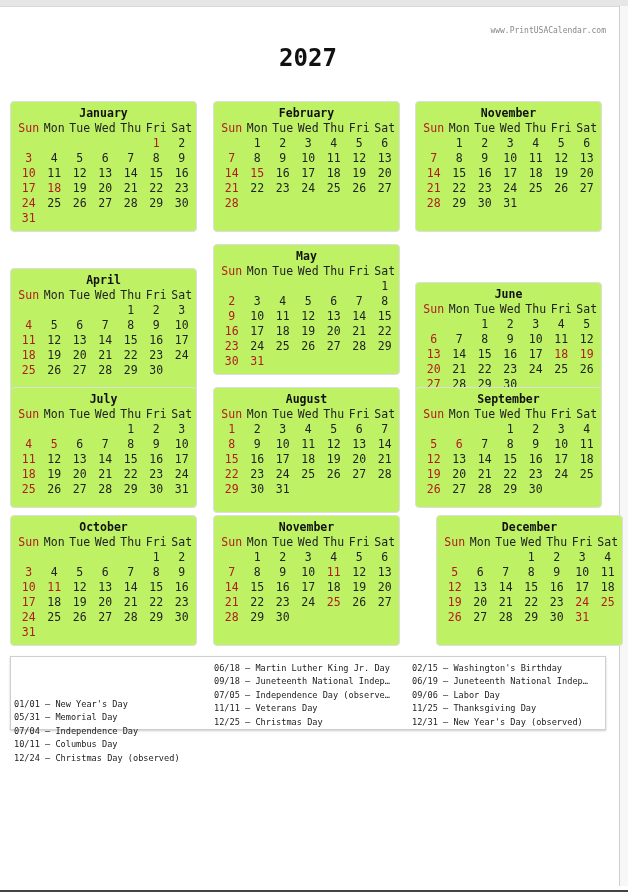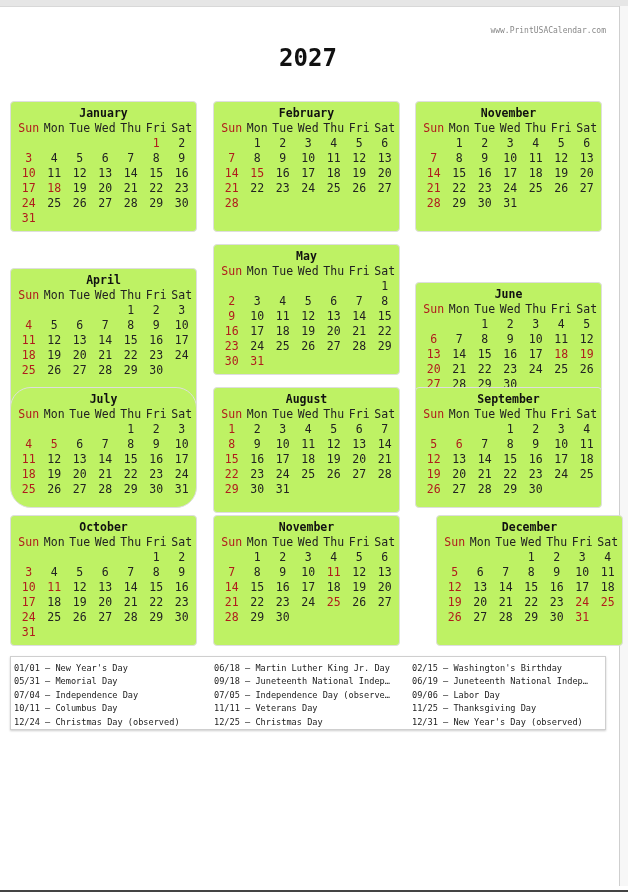--- a/index.html
+++ b/index.html
@@ -385,21 +385,21 @@
       <div class="row">
         <span class="cell red">27</span>
         <span class="cell">28</span>
         <span class="cell">29</span>
         <span class="cell">30</span>
         <span class="cell"></span>
         <span class="cell"></span>
         <span class="cell"></span>
       </div>
     </div>
-    <div class="month" style="left: 0px; top: 286px; height: 121px; border-radius: 21px;">
+    <div class="month" style="left: 0px; top: 286px; height: 121px;">
       <div class="mname">July</div>
       <div class="row">
         <span class="cell wd red">Sun</span>
         <span class="cell wd">Mon</span>
         <span class="cell wd">Tue</span>
         <span class="cell wd">Wed</span>
         <span class="cell wd">Thu</span>
         <span class="cell wd">Fri</span>
         <span class="cell wd">Sat</span>
       </div>
@@ -739,21 +739,21 @@
         <span class="cell">28</span>
         <span class="cell">29</span>
         <span class="cell">30</span>
         <span class="cell red">31</span>
         <span class="cell"></span>
       </div>
     </div>
   </div>
 
 <div class="hol" id="hol">
-    <div class="hcol" style="left: 3px;">
+    <div class="hcol" style="left: 3px; margin-top: 36px;">
       <div class="hrow">01/01 – New Year's Day</div>
       <div class="hrow">05/31 – Memorial Day</div>
       <div class="hrow">07/04 – Independence Day</div>
       <div class="hrow">10/11 – Columbus Day</div>
       <div class="hrow">12/24 – Christmas Day (observed)</div>
     </div>
     <div class="hcol" style="left: 203px;">
       <div class="hrow">06/18 – Martin Luther King Jr. Day</div>
       <div class="hrow">09/18 – Juneteenth National Indep…</div>
       <div class="hrow">07/05 – Independence Day (observe…</div>

